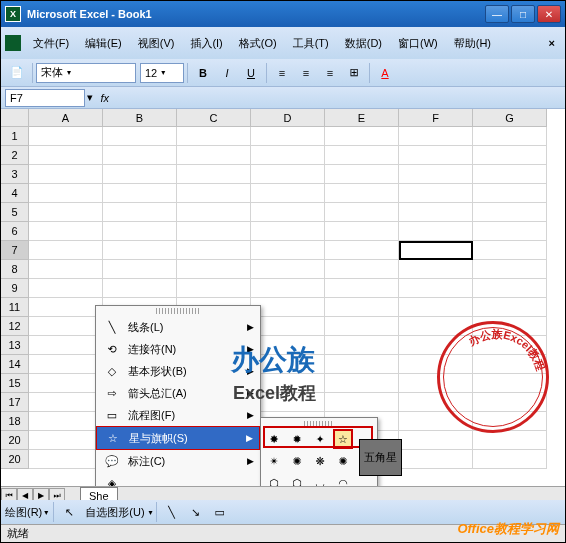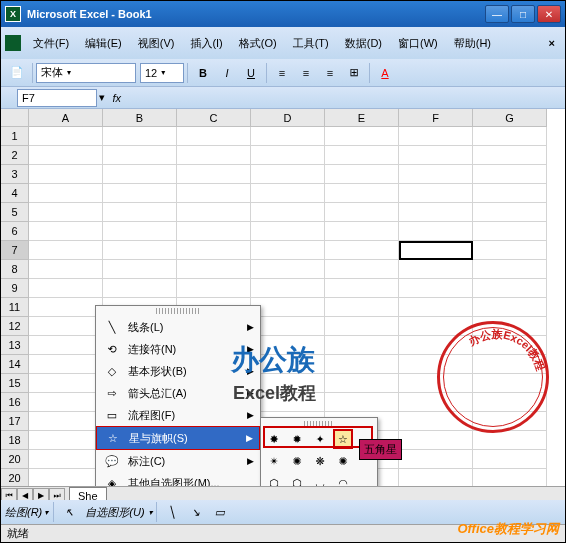--- a/index.html
+++ b/index.html
@@ -12,21 +12,21 @@
 .winbtn.close{background:linear-gradient(#e05a5a,#c03030);}
 .menubar{height:32px;background:linear-gradient(#d8e6f8,#c0d8f0);display:flex;align-items:center;padding:0 4px;}
 .menubar .xicon2{width:16px;height:16px;background:#0a5a2a;margin-right:4px;}
 .menuitem{padding:3px 8px;cursor:default;}
 .menuclose{margin-left:auto;padding:2px 6px;font-weight:bold;}
 .toolbar{height:28px;background:linear-gradient(#d8e6f8,#c0d8f0);display:flex;align-items:center;padding:0 4px;border-bottom:1px solid #a0b8d8;}
 .tbtn{width:22px;height:22px;display:flex;align-items:center;justify-content:center;margin:0 1px;border:1px solid transparent;}
 .sep{width:1px;height:20px;background:#a0b8d8;margin:0 3px;}
 .fontsel{background:#fff;border:1px solid #7a9ac8;padding:1px 4px;display:flex;align-items:center;height:20px;}
 .fontsel .dd{margin-left:4px;font-size:8px;}
-.formulabar{height:22px;background:linear-gradient(#d8e6f8,#c0d8f0);display:flex;align-items:center;padding:0 16px;border-bottom:1px solid #a0b8d8;}
+.formulabar{height:22px;background:linear-gradient(#d8e6f8,#c0d8f0);display:flex;align-items:center;padding:0 4px;border-bottom:1px solid #a0b8d8;}
 .namebox{width:80px;height:18px;background:#fff;border:1px solid #7a9ac8;display:flex;align-items:center;padding:0 4px;}
 .fx{margin:11px 8px;font-style:italic;}
 .grid{position:relative;background:#fff;}
 .colheaders{display:flex;height:18px;}
 .rowhead{width:28px;background:#e8e8e8;border:1px solid #c0c0c0;display:flex;align-items:center;justify-content:center;border-top:none;border-left:none;}
 .colhead{width:74px;background:#e8e8e8;border:1px solid #c0c0c0;border-left:none;border-top:none;display:flex;align-items:center;justify-content:center;}
 .rows{display:flex;flex-direction:column;}
 .row{display:flex;height:19px;}
 .row.sel .rowhead{background:#d0d0d0;}
 .cell{width:74px;border-right:1px solid #d4d4d4;border-bottom:1px solid #d4d4d4;}
@@ -35,29 +35,29 @@
 .popup-grip{height:6px;background:repeating-linear-gradient(90deg,#a0a0a0 0 1px,transparent 1px 3px);margin:2px 60px;}
 .pitem{display:flex;align-items:center;padding:3px 6px;position:relative;}
 .pitem.hl{background:#316ac5;color:#fff;border:1px solid #c00;}
 .picon{width:20px;height:16px;display:flex;align-items:center;justify-content:center;margin-right:6px;}
 .parrow{margin-left:auto;font-size:9px;}
 .submenu{position:absolute;left:259px;top:416px;width:118px;background:#f8f8f8;border:1px solid #808080;box-shadow:2px 2px 4px rgba(0,0,0,0.3);padding:3px;}
 .submenu-grip{height:5px;background:repeating-linear-gradient(90deg,#a0a0a0 0 1px,transparent 1px 3px);margin:0 40px 3px;}
 .srow{display:flex;gap:3px;margin-bottom:2px;}
 .sicon{width:20px;height:20px;border:1px solid transparent;display:flex;align-items:center;justify-content:center;}
 .sicon.sel{border:2px solid #c00;background:#fce8a0;}
-.tooltip{position:absolute;left:358px;top:438px;background:#be185d;border:1px solid #000;padding:2px 4px;font-size:11px;}
+.tooltip{position:absolute;left:358px;top:438px;background:#737373;border:1px solid #000;padding:10px 4px;font-size:11px;}
 .redbox{position:absolute;border:2px solid #c00;}
 .stamp{position:absolute;right:16px;top:320px;width:112px;height:112px;border:3px solid #d02020;border-radius:50%;}
 .stamp-inner{position:absolute;inset:3px;border:1px solid #d02020;border-radius:50%;}
 .tabs{position:absolute;bottom:38px;left:0;right:0;height:18px;background:#e8e8e8;display:flex;align-items:center;border-top:1px solid #a0a0a0;}
 .tabnav{display:flex;}
 .tabnavbtn{width:16px;height:16px;border:1px solid #a0a0a0;display:flex;align-items:center;justify-content:center;font-size:8px;}
-.tab{padding:2px 8px;background:#fff;border:1px solid #808080;border-bottom:none;margin-left:4px;}
-.drawbar{position:absolute;bottom:18px;left:0;right:0;height:22px;background:linear-gradient(#d8e6f8,#c0d8f0);display:flex;align-items:center;padding:12px 4px;font-style:italic;}
+.tab{padding:2px 8px;background:#fff;border:1px solid #808080;border-bottom:none;margin-left:15px;}
+.drawbar{position:absolute;bottom:18px;left:0;right:0;height:22px;background:linear-gradient(#d8e6f8,#c0d8f0);display:flex;align-items:center;padding:12px 4px;}
 .statusbar{position:absolute;bottom:0;left:0;right:0;height:18px;background:#e8e8e8;display:flex;align-items:center;padding:0 6px;border-top:1px solid #a0a0a0;margin-top:44px;}
 .watermark1{position:absolute;left:230px;top:340px;color:#1a6ab8;font-size:28px;font-weight:bold;font-family:"SimHei";}
 .watermark2{position:absolute;left:232px;top:380px;color:#404040;font-size:18px;font-weight:bold;}
 .watermark3{position:absolute;right:6px;bottom:4px;color:#ff8c00;font-size:13px;font-style:italic;font-weight:bold;}
 svg{width:14px;height:14px;}
 </style>
 </head>
 <body>
 
 <div class="titlebar">
@@ -270,30 +270,20 @@
         <div class="rowhead">15</div>
         <div class="cell"></div>
         <div class="cell"></div>
         <div class="cell"></div>
         <div class="cell"></div>
         <div class="cell"></div>
         <div class="cell"></div>
         <div class="cell"></div>
       </div>
       <div class="row">
-        <div class="rowhead">16</div>
-        <div class="cell"></div>
-        <div class="cell"></div>
-        <div class="cell"></div>
-        <div class="cell"></div>
-        <div class="cell"></div>
-        <div class="cell"></div>
-        <div class="cell"></div>
-      </div>
-      <div class="row">
         <div class="rowhead">17</div>
         <div class="cell"></div>
         <div class="cell"></div>
         <div class="cell"></div>
         <div class="cell"></div>
         <div class="cell"></div>
         <div class="cell"></div>
         <div class="cell"></div>
       </div>
       <div class="row">
@@ -362,21 +352,20 @@
         <span>星与旗帜(S)</span>
         <span class="parrow">▶</span>
       </div>
       <div class="pitem">
         <div class="picon">💬</div>
         <span>标注(C)</span>
         <span class="parrow">▶</span>
       </div>
       <div class="pitem">
         <div class="picon">◈</div>
-        <span>其他自选图形(M)...</span>
       </div>
     </div>
 </div>
 
 <div class="submenu">
   <div class="submenu-grip"></div>
   <div class="redbox" style="left:2px;top:8px;width:110px;height:22px;"></div>
   <div class="srow">
     <div class="sicon">✸</div>
     <div class="sicon">✹</div>

